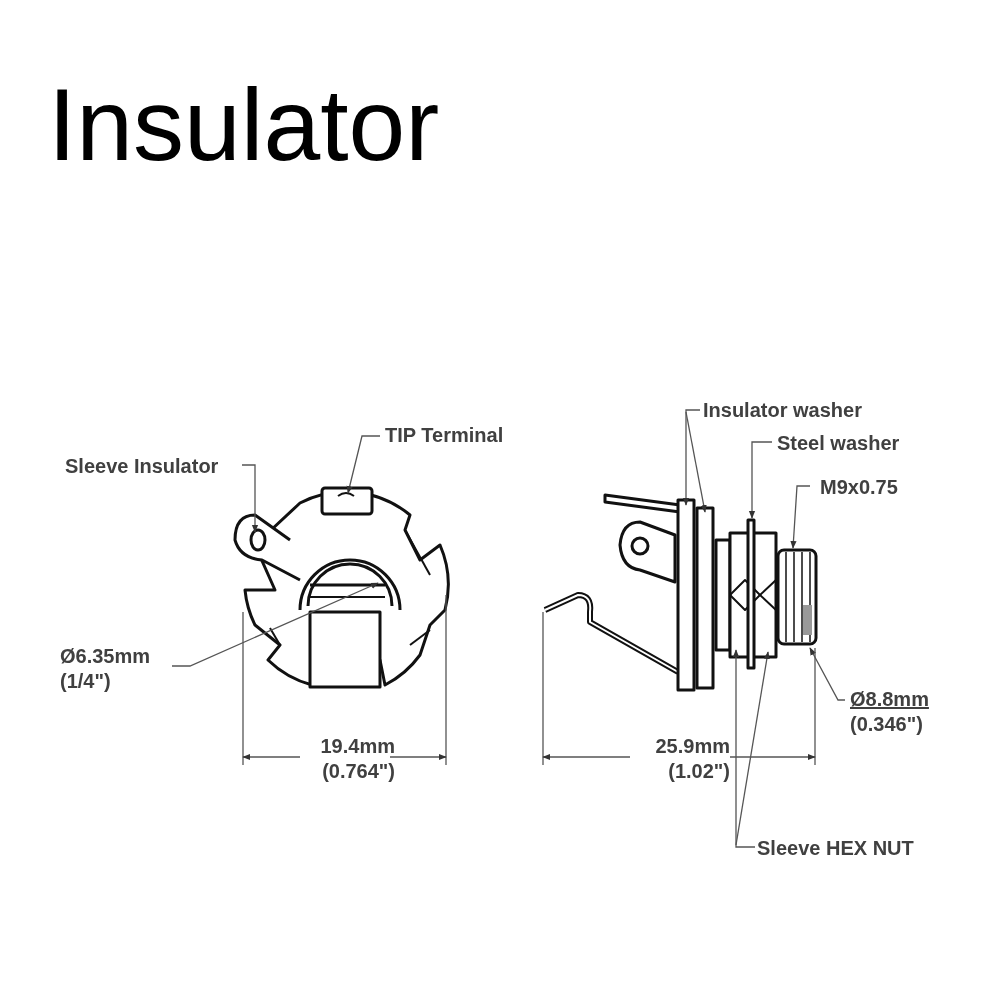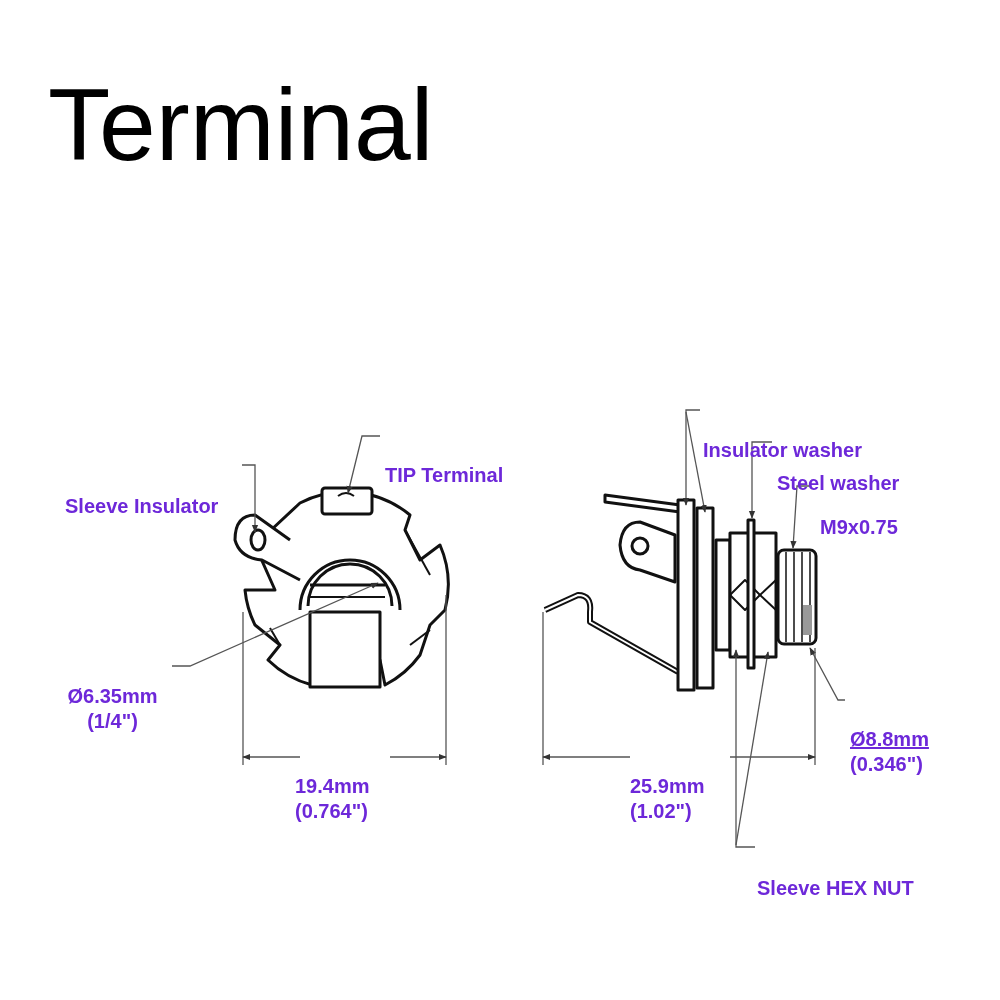--- a/index.html
+++ b/index.html
@@ -1,26 +1,26 @@
 <!DOCTYPE html>
 <html><head>
   <meta charset="utf-8">
   <style>
     html, body { margin: 0; padding: 0; background: #ffffff; }
     body { width: 1000px; height: 1000px; position: relative; overflow: hidden; font-family: "Liberation Sans", sans-serif; }
     .brand { position: absolute; left: 48px; top: 74px; font-size: 102px; font-weight: 400; color: #000; letter-spacing: 0px; line-height: 1; font-family: "Liberation Sans", sans-serif; }
-    .lbl { position: absolute; font-weight: 700; font-size: 20px; color: #6d28d9; white-space: nowrap; line-height: 1.15; font-family: "Liberation Sans", sans-serif; margin-top: 40px; }
-    .lbl.right { text-align: center; }
-    .lbl.center { text-align: left; }
+    .lbl { position: absolute; font-weight: 700; font-size: 20px; color: #404040; white-space: nowrap; line-height: 1.15; font-family: "Liberation Sans", sans-serif; }
+    .lbl.right { text-align: left; }
+    .lbl.center { text-align: right; }
     svg.drawing { position: absolute; left: 0; top: 0; }
   </style>
 </head>
 <body>
 
-<div class="brand">Terminal</div>
+<div class="brand">Insulator</div>
 
 <svg class="drawing" width="1000" height="1000" viewBox="0 0 1000 1000" xmlns="http://www.w3.org/2000/svg">
   <defs>
     <marker id="arr" viewBox="0 0 10 10" refX="9" refY="5" markerWidth="6" markerHeight="6" orient="auto-start-reverse">
       <path d="M0,1 L10,5 L0,9 z" fill="#333"></path>
     </marker>
   </defs>
 
   <g stroke="#111" stroke-width="3" fill="#fff" stroke-linejoin="round">
 

